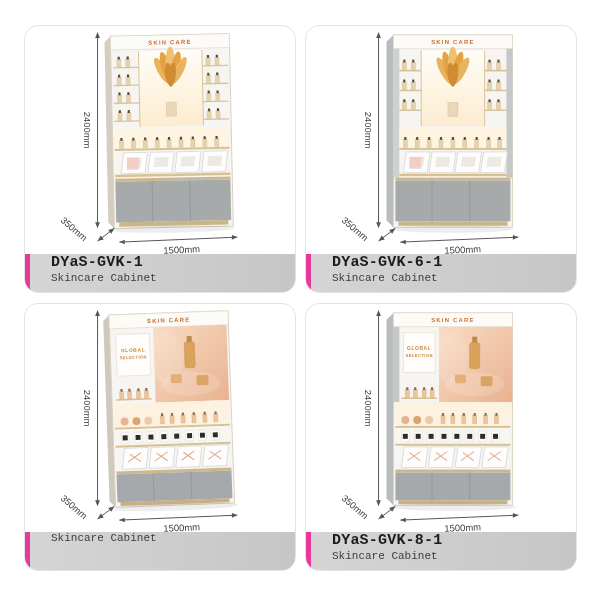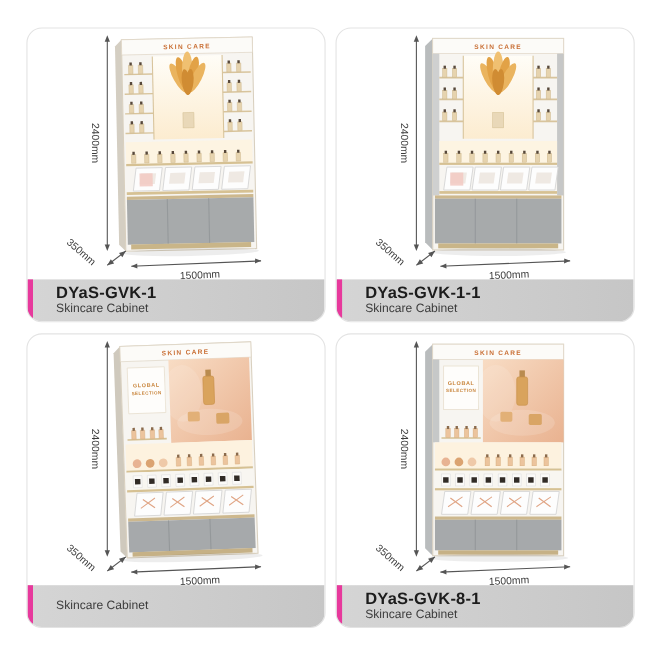--- a/index.html
+++ b/index.html
@@ -22,21 +22,21 @@
   }
   svg.cab{display:block;}
   svg text{font-family:"Liberation Sans",sans-serif;}
   .dim{font-size:9.5px;fill:#3c3c3c;}
   .sign-hdr{font-size:6px;fill:#c96f35;letter-spacing:1.2px;font-weight:bold;}
   .sign-l1{font-size:5px;fill:#c9863e;letter-spacing:.6px;font-weight:bold;}
   .sign-l2{font-size:4.2px;fill:#c9863e;letter-spacing:.4px;font-weight:bold;}
   .label-bar{
     position:absolute;left:0;right:0;bottom:0;height:38px;
     background:linear-gradient(90deg,#d5d5d5,#c6c6c6);
-    display:flex;align-items:center;
+    display:flex;font-family:Liberation Mono, monospace;
   }
   .stripe{position:absolute;left:0;top:0;bottom:0;width:5px;}
   .texts{padding-left:26px;line-height:1.18;}
   .model{font-size:15px;font-weight:bold;color:#1c1c1c;letter-spacing:.2px;}
   .category{font-size:11px;color:#3c3c3c;}
 </style>
 </head>
 <body>
 
 <div class="grid">
@@ -272,21 +272,21 @@
           <line x1="79" y1="219" x2="198" y2="214" stroke="#555" stroke-width="1"></line>
           <polygon points="79,219 84.4,216.5 84.6,221.1" fill="#555"></polygon>
             <polygon points="198,214 192.6,211.9 192.4,216.5" fill="#555"></polygon>
           <text class="dim" x="142" y="230" text-anchor="middle" transform="rotate(-2.5 142 229)">1500mm</text>
         </g>
       </svg>
     </div>
     <div class="label-bar">
       <div class="stripe" style="background:#e7399c"></div>
       <div class="texts">
-        <div class="model">DYaS-GVK-1-1</div>
+        <div class="model">DYaS-GVK-6-1</div>
         <div class="category">Skincare Cabinet</div>
       </div>
     </div>
   </article>
 
   <article class="card">
     <div class="figure">
       <svg class="cab" width="240" height="230" viewBox="0 0 240 232">
         <defs>
           <linearGradient id="peach2" x1="0" y1="0" x2="1" y2="1">

